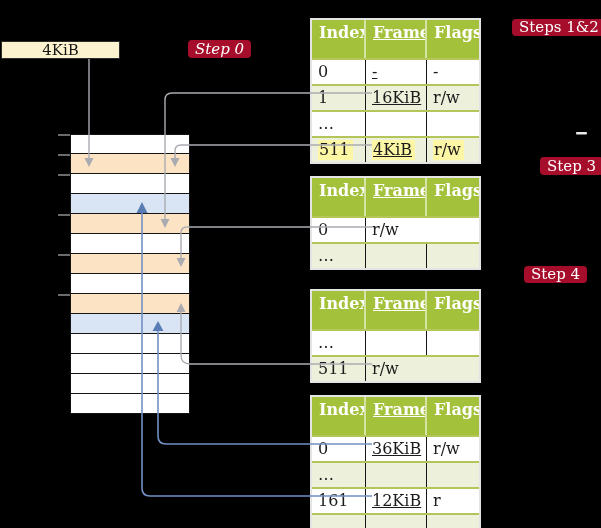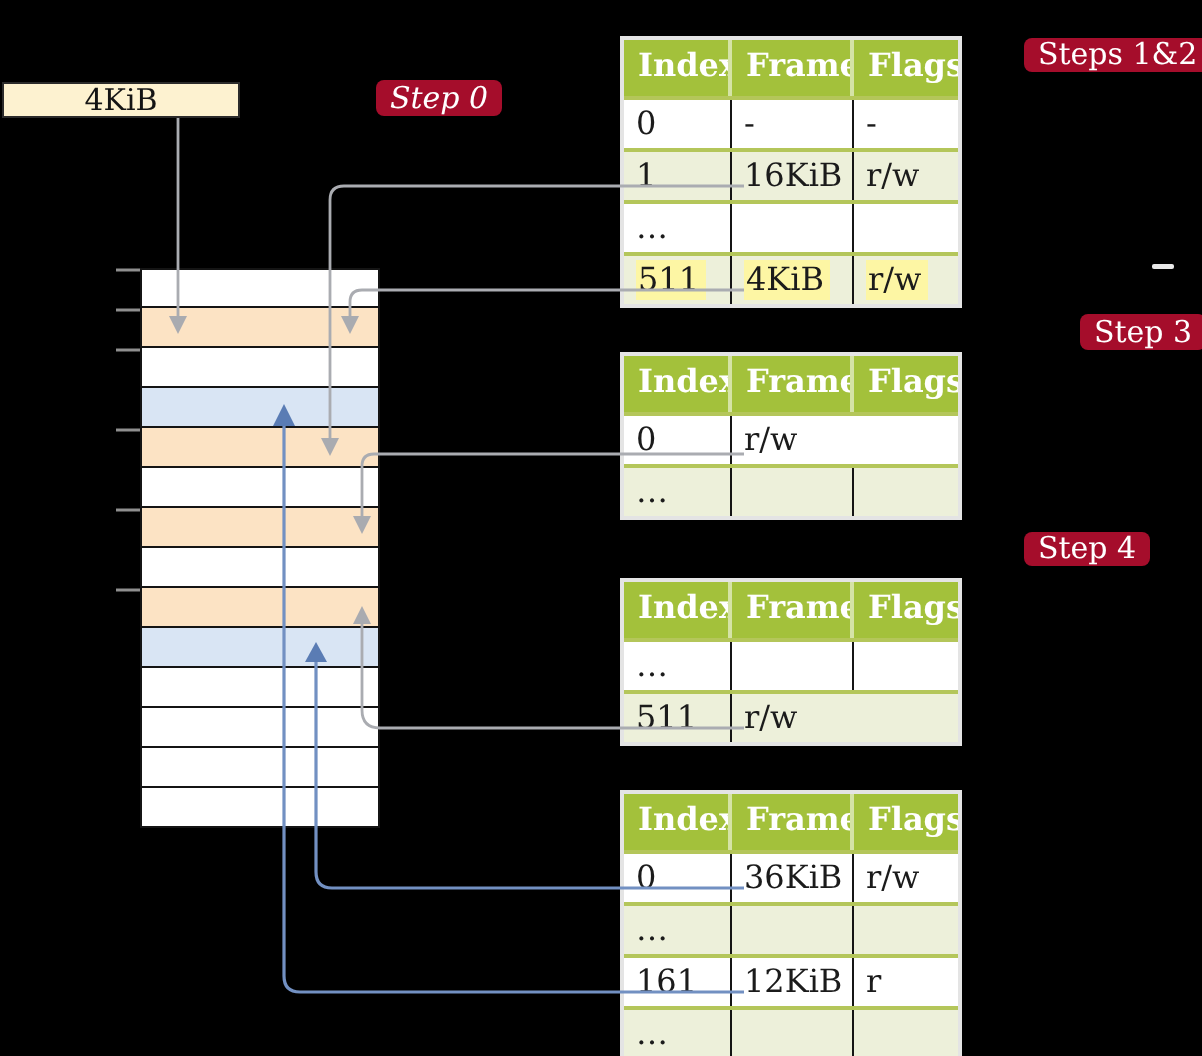--- a/index.html
+++ b/index.html
@@ -15,46 +15,46 @@
   }
   
   .step-label{
     position:absolute;background:#a50d2b;color:#fff;
     font-size:15px;line-height:18px;height:18px;
     padding:0 7px;border-radius:4px;text-align:center;white-space:nowrap;
   }
   .step-label.s0{left:188px;top:40px;font-style:italic;}
   .step-label.s12{left:512px;top:19px;height:17px;line-height:17px;}
   .step-label.s3{left:540px;top:157px;}
-  .step-label.s4{left:512px;top:266px;height:17px;line-height:17px;}
+  .step-label.s4{left:524px;top:266px;height:17px;line-height:17px;}
   
   .memory{position:absolute;left:70px;top:134px;width:120px;}
   .mrow{height:20px;box-sizing:border-box;border:1px solid #141414;border-top:none;}
   .mrow:first-child{border-top:1px solid #141414;}
   .m-white{background:#ffffff;}
   .m-peach{background:#fce3c4;}
   .m-blue{background:#d9e5f4;}
   
   .ptable{
     position:absolute;left:310px;width:171px;box-sizing:border-box;
     border:2px solid #e4e4e4;background:#fff;color:#1b1b1b;font-size:16px;
   }
   .ptable.t0{top:18px;} .ptable.t1{top:176px;} .ptable.t2{top:289px;} .ptable.t3{top:395px;}
-  .hrow{display:flex;height:28px;background:#a3c13b;}
+  .hrow{display:flex;height:38px;background:#a3c13b;}
   .hcell{
     box-sizing:border-box;padding:2px 0 0 7px;color:#fff;font-weight:bold;
     font-size:16px;line-height:22px;overflow:hidden;white-space:nowrap;
   }
   .hcell.c0,.hcell.c1{border-right:2px solid rgba(255,255,255,0.55);}
   .brow{display:flex;height:26px;box-sizing:border-box;border-top:2px solid #b4c65a;}
   .shade-white{background:#ffffff;}
   .shade-green{background:#edf0da;}
   .bcell{box-sizing:border-box;padding:1px 0 0 6px;line-height:22px;white-space:nowrap;overflow:hidden;}
   .bcell.c0,.bcell.c1{border-right:1px solid #151515;}
-  .c0{width:54px;} .c1{width:61px;} .c2{width:52px;}
+  .c0{width:54px;} .c1{width:61px;text-decoration:underline;} .c2{width:52px;}
   .hl{background:#fdf6a4;padding:0 3px 1px 1px;}
   
   .overlay{position:absolute;left:0;top:0;z-index:10;pointer-events:none;}
 </style>
 </head>
 <body>
 
 <div class="canvas">
 
   <div class="size-box">

